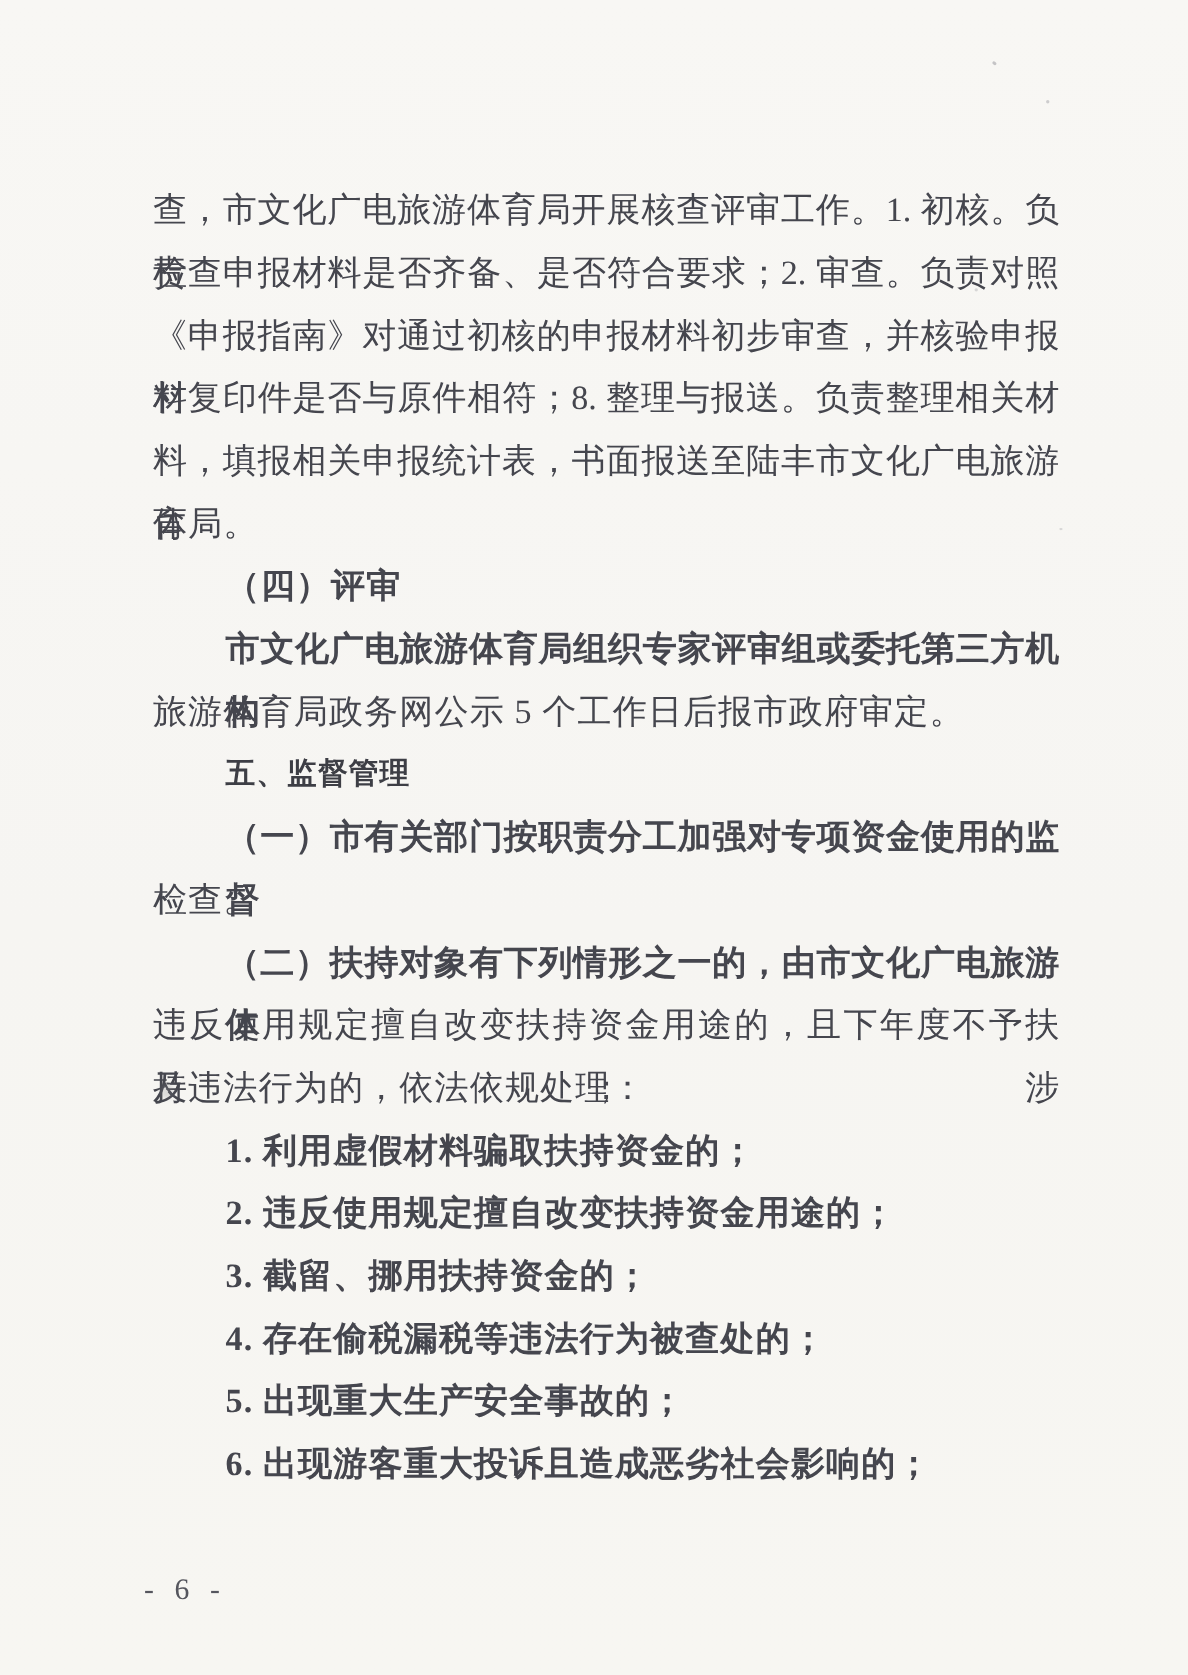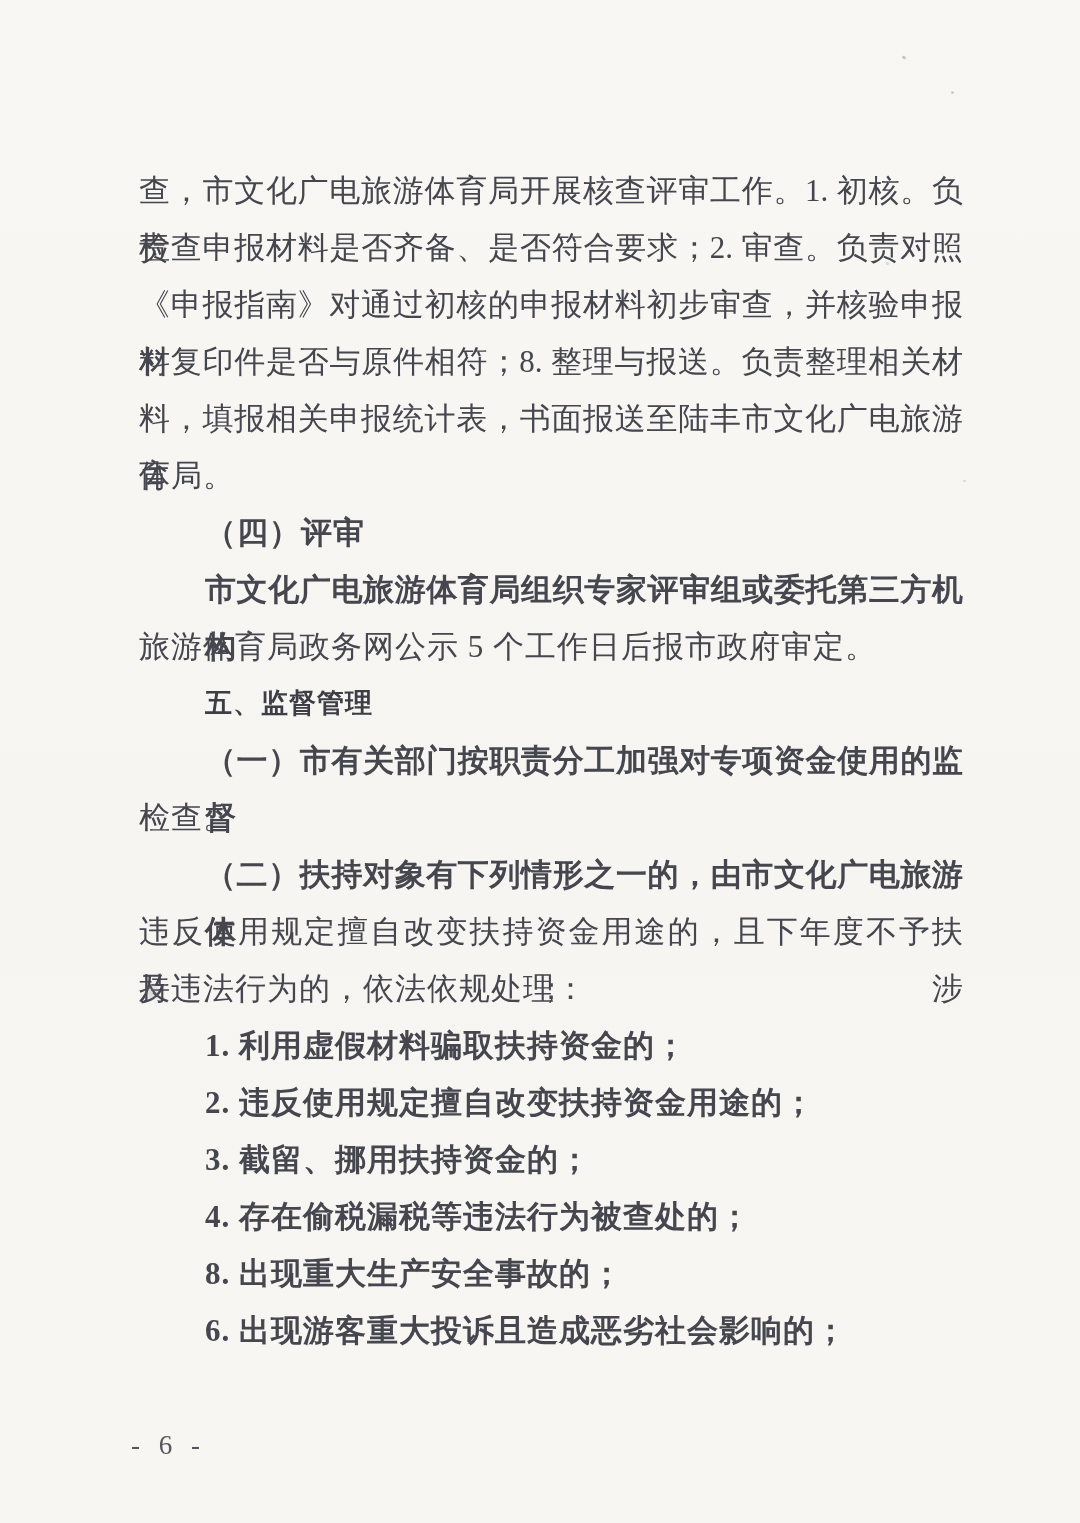--- a/index.html
+++ b/index.html
@@ -96,21 +96,21 @@
     <div class="line indent heading">五、监督管理</div>
     <div class="line just indent">（一）市有关部门按职责分工加强对专项资金使用的监督</div>
     <div class="line">检查。</div>
     <div class="line just indent">（二）扶持对象有下列情形之一的，由市文化广电旅游体</div>
     <div class="line just">违反使用规定擅自改变扶持资金用途的，且下年度不予扶持；涉</div>
     <div class="line">及违法行为的，依法依规处理：</div>
     <div class="line indent">1. 利用虚假材料骗取扶持资金的；</div>
     <div class="line indent">2. 违反使用规定擅自改变扶持资金用途的；</div>
     <div class="line indent">3. 截留、挪用扶持资金的；</div>
     <div class="line indent">4. 存在偷税漏税等违法行为被查处的；</div>
-    <div class="line indent">8. 出现重大生产安全事故的；</div>
+    <div class="line indent">5. 出现重大生产安全事故的；</div>
     <div class="line indent">6. 出现游客重大投诉且造成恶劣社会影响的；</div>
   </div>
 
   <div class="page-number">- 6 -</div>
 
   <div class="speck s1"></div>
   <div class="speck s2"></div>
   <div class="speck s3"></div>
   <div class="speck s4"></div>
   <div class="smudge"></div>

